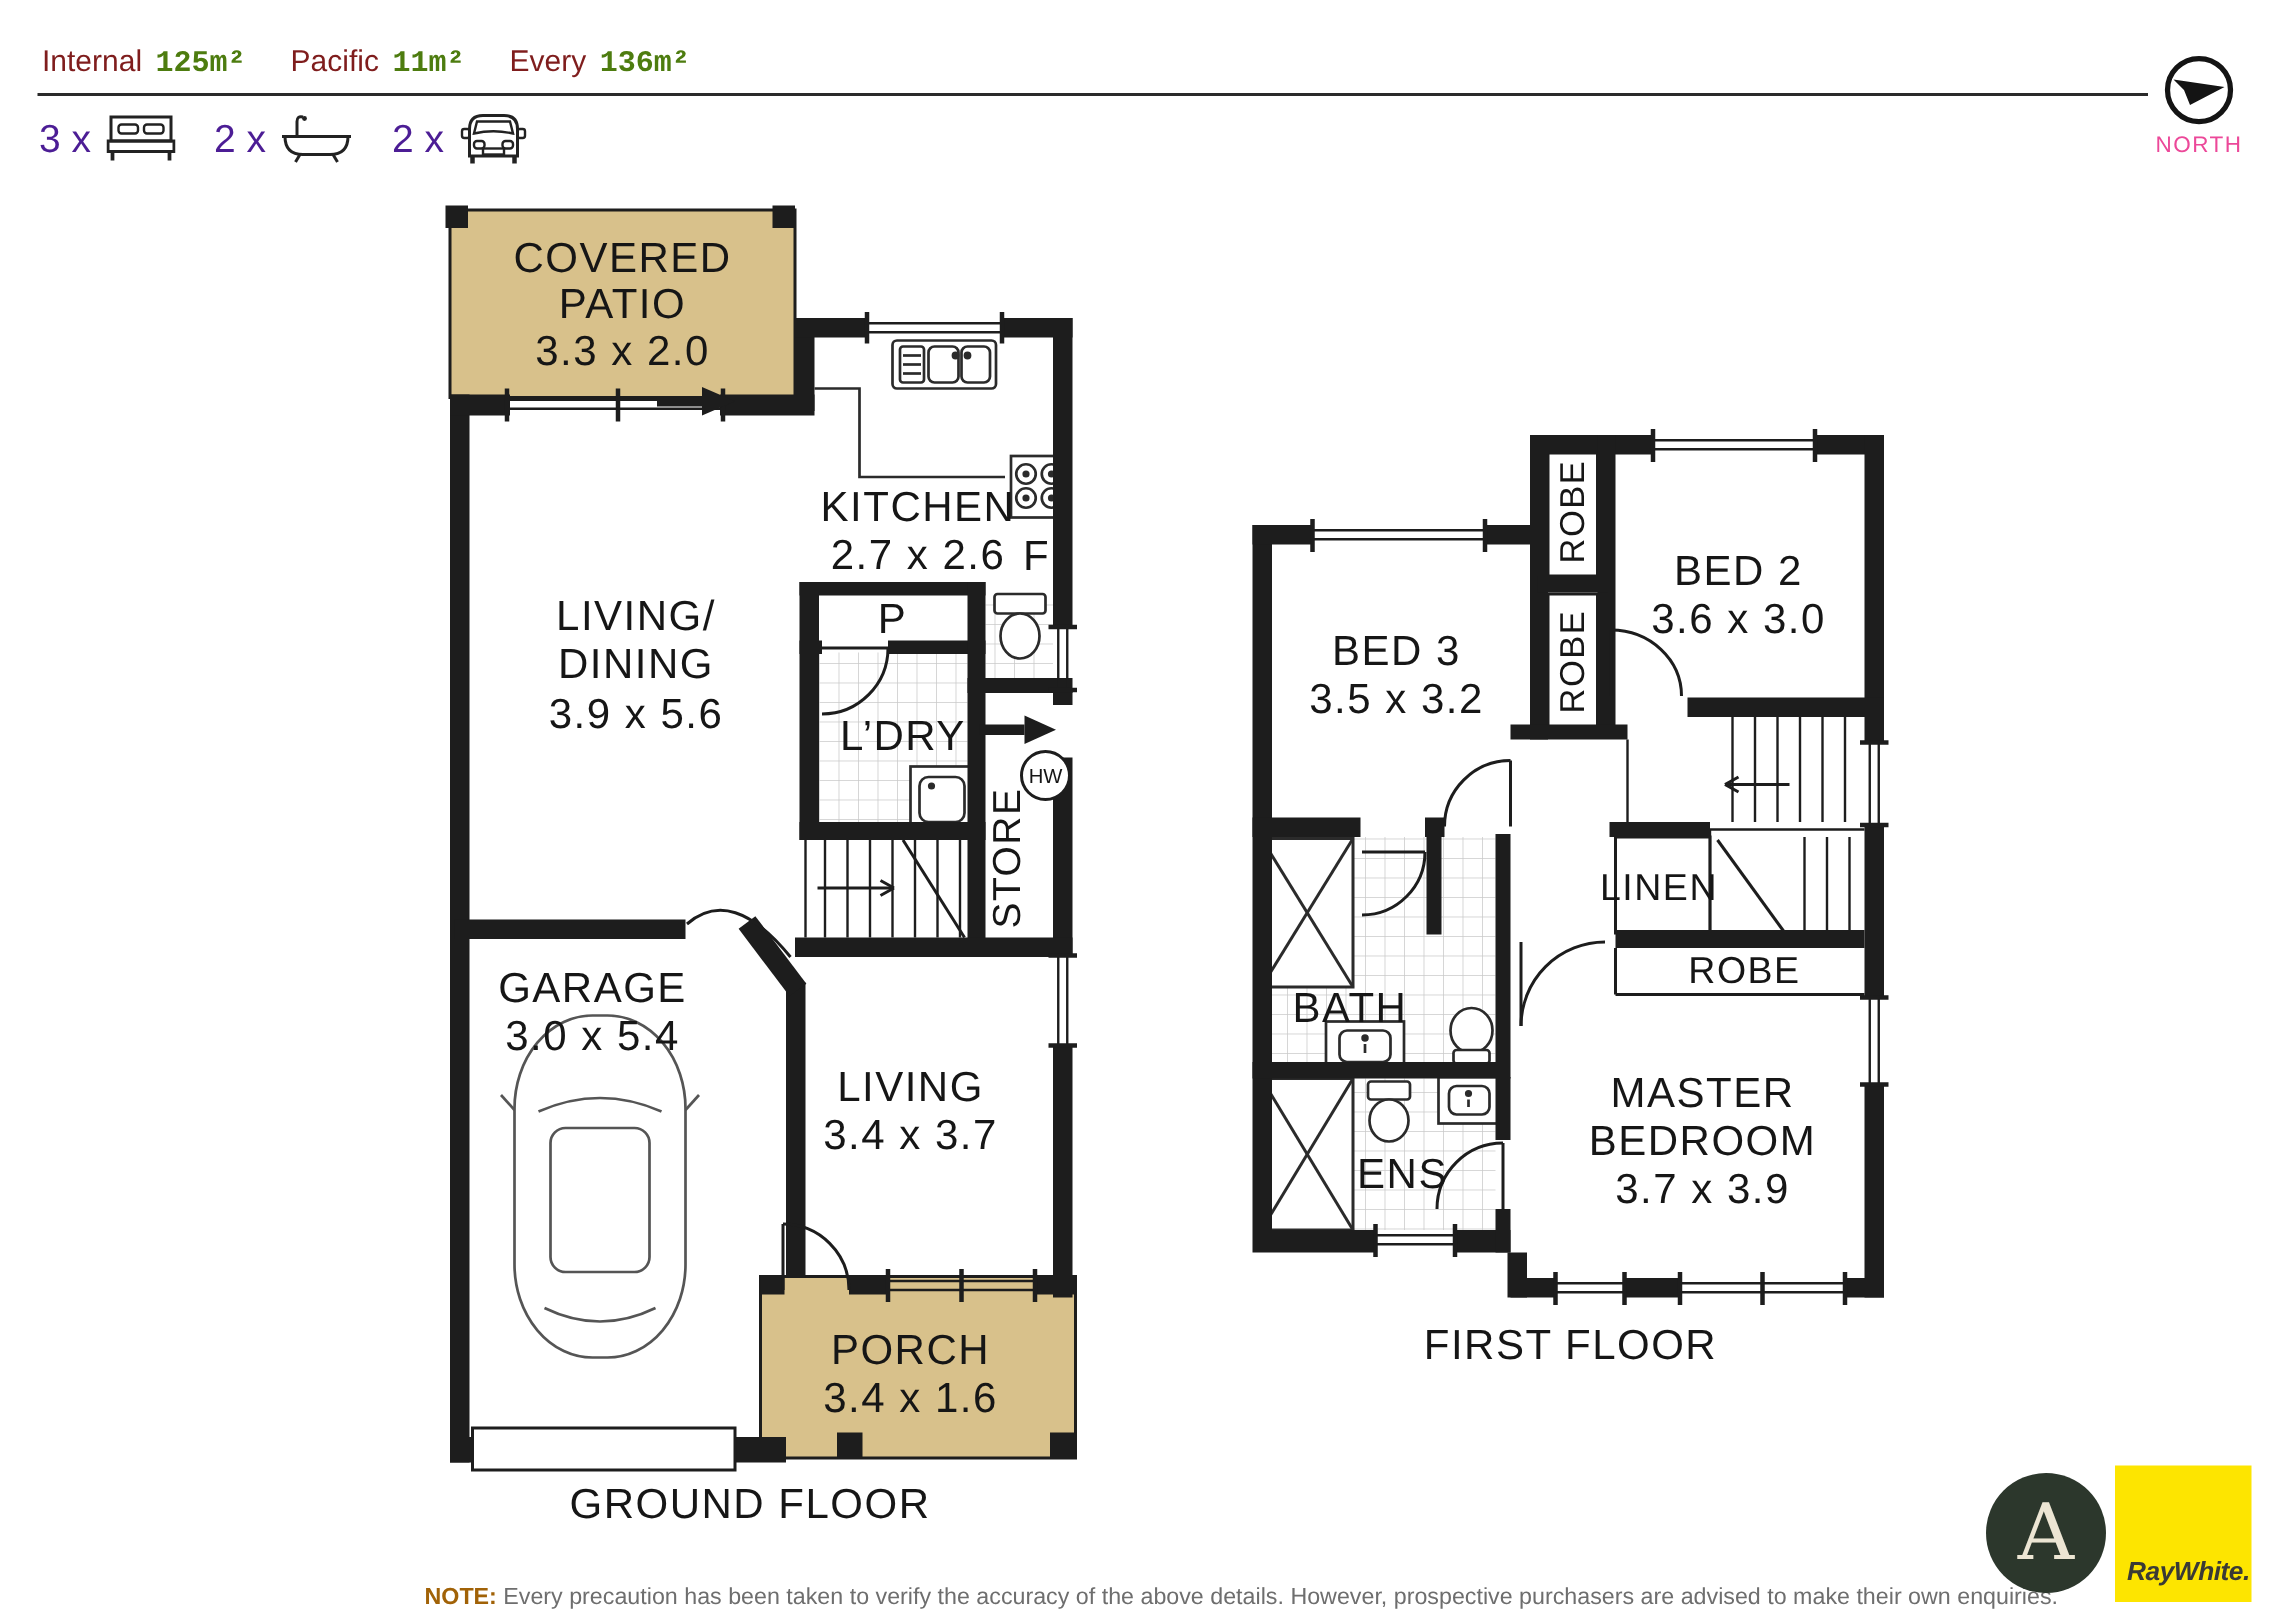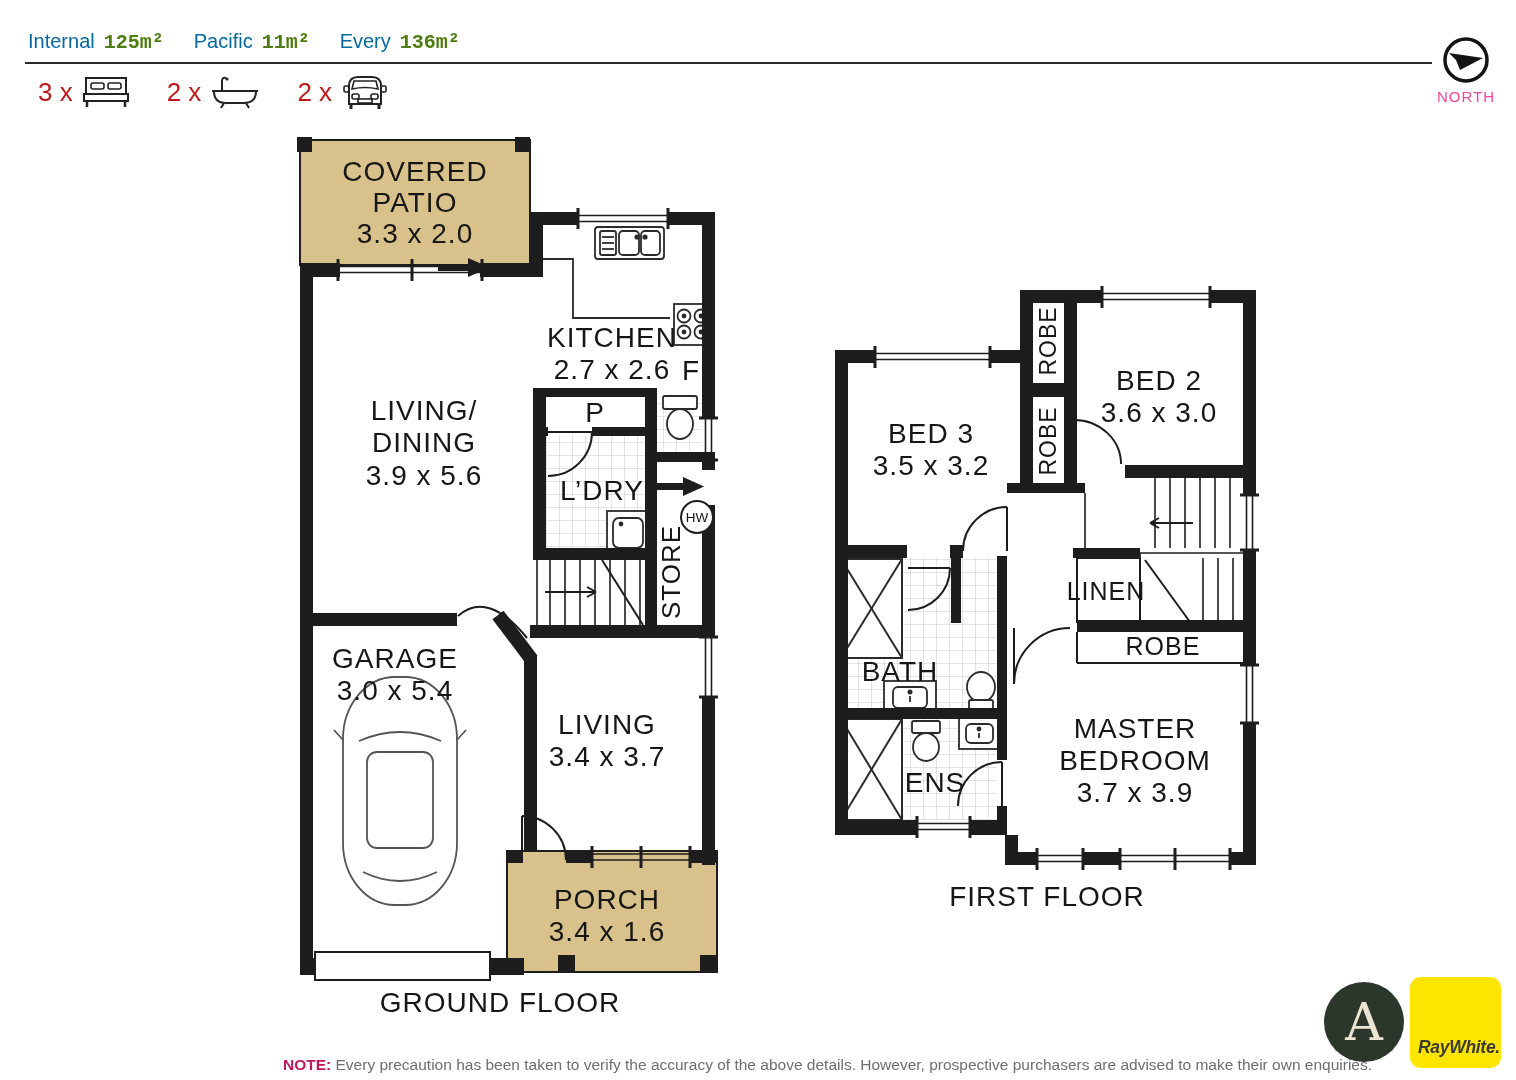--- a/index.html
+++ b/index.html
@@ -1,44 +1,44 @@
 <!DOCTYPE html>
 <html><head>
 <meta charset="utf-8">
 <style>
   html,body{margin:0;padding:0;background:#fff;}
   #canvas{position:relative;width:1516px;height:1080px;background:#ffffff;overflow:hidden;
           font-family:"Liberation Sans", sans-serif;color:#161616;}
   
   .stats{position:absolute;left:28px;top:30px;display:flex;align-items:baseline;font-size:20px;}
   .stat{margin-right:30px;white-space:nowrap;}
-  .stat .lab{color:#0369a1;margin-right:9px;}
+  .stat .lab{color:#7f1d1d;margin-right:9px;}
   .stat .val{color:#4d7c0f;font-weight:700;font-family:Liberation Mono, monospace;}
   .rule{position:absolute;left:25px;top:62px;width:1407px;height:2px;background:#2a2a2a;}
   .features{position:absolute;left:26px;top:74px;display:flex;align-items:center;}
   .feat{display:flex;align-items:center;margin-right:26px;}
-  .feat .cnt{font-size:26px;color:#b91c1c;margin-right:10px;margin-left:12px;}
+  .feat .cnt{font-size:26px;color:#4c1d95;margin-right:10px;}
   .title{position:absolute;top:18px;right:84px;font-size:38px;white-space:nowrap;color:#121212;}
   .title .t-reg{font-weight:400;}
   .title .t-bold{font-weight:700;margin-left:9px;}
   .compass{position:absolute;left:1437px;top:32px;}
   .north-label{position:absolute;left:1430px;top:88px;width:72px;text-align:center;
                font-size:15px;letter-spacing:1px;color:#ec4899;}
   
   #plan{position:absolute;left:0;top:0;}
   text.room{font-family:"Liberation Sans",sans-serif;font-size:28px;font-weight:500;
             letter-spacing:1px;fill:#161616;}
   text.small{font-family:"Liberation Sans",sans-serif;font-weight:500;fill:#161616;}
   
   .note{position:absolute;left:283px;top:1056px;font-size:15.5px;color:#6e6e6e;white-space:nowrap;}
-  .note b{color:#be185d;text-align:right;}
+  .note b{color:#a16207;text-align:right;}
   .agent-logo{position:absolute;left:1324px;top:982px;width:80px;height:80px;border-radius:50%;
               background:#2c372c;display:flex;align-items:center;justify-content:center;}
   .agent-logo span{font-family:"DejaVu Serif",serif;font-size:52px;color:#ece5d3;line-height:1;}
-  .brand-logo{position:absolute;left:1410px;top:977px;width:91px;height:91px;background:#fde500;border-radius:11px;}
+  .brand-logo{position:absolute;left:1410px;top:977px;width:91px;height:91px;background:#fde500;}
   .brand-logo span{position:absolute;left:8px;bottom:10px;font-size:17.5px;font-weight:700;
                    font-style:italic;color:#3a3a35;letter-spacing:-0.3px;}
 </style>
 </head>
 <body>
 
 <div id="canvas">
 
   <div class="stats">
     <div class="stat">

